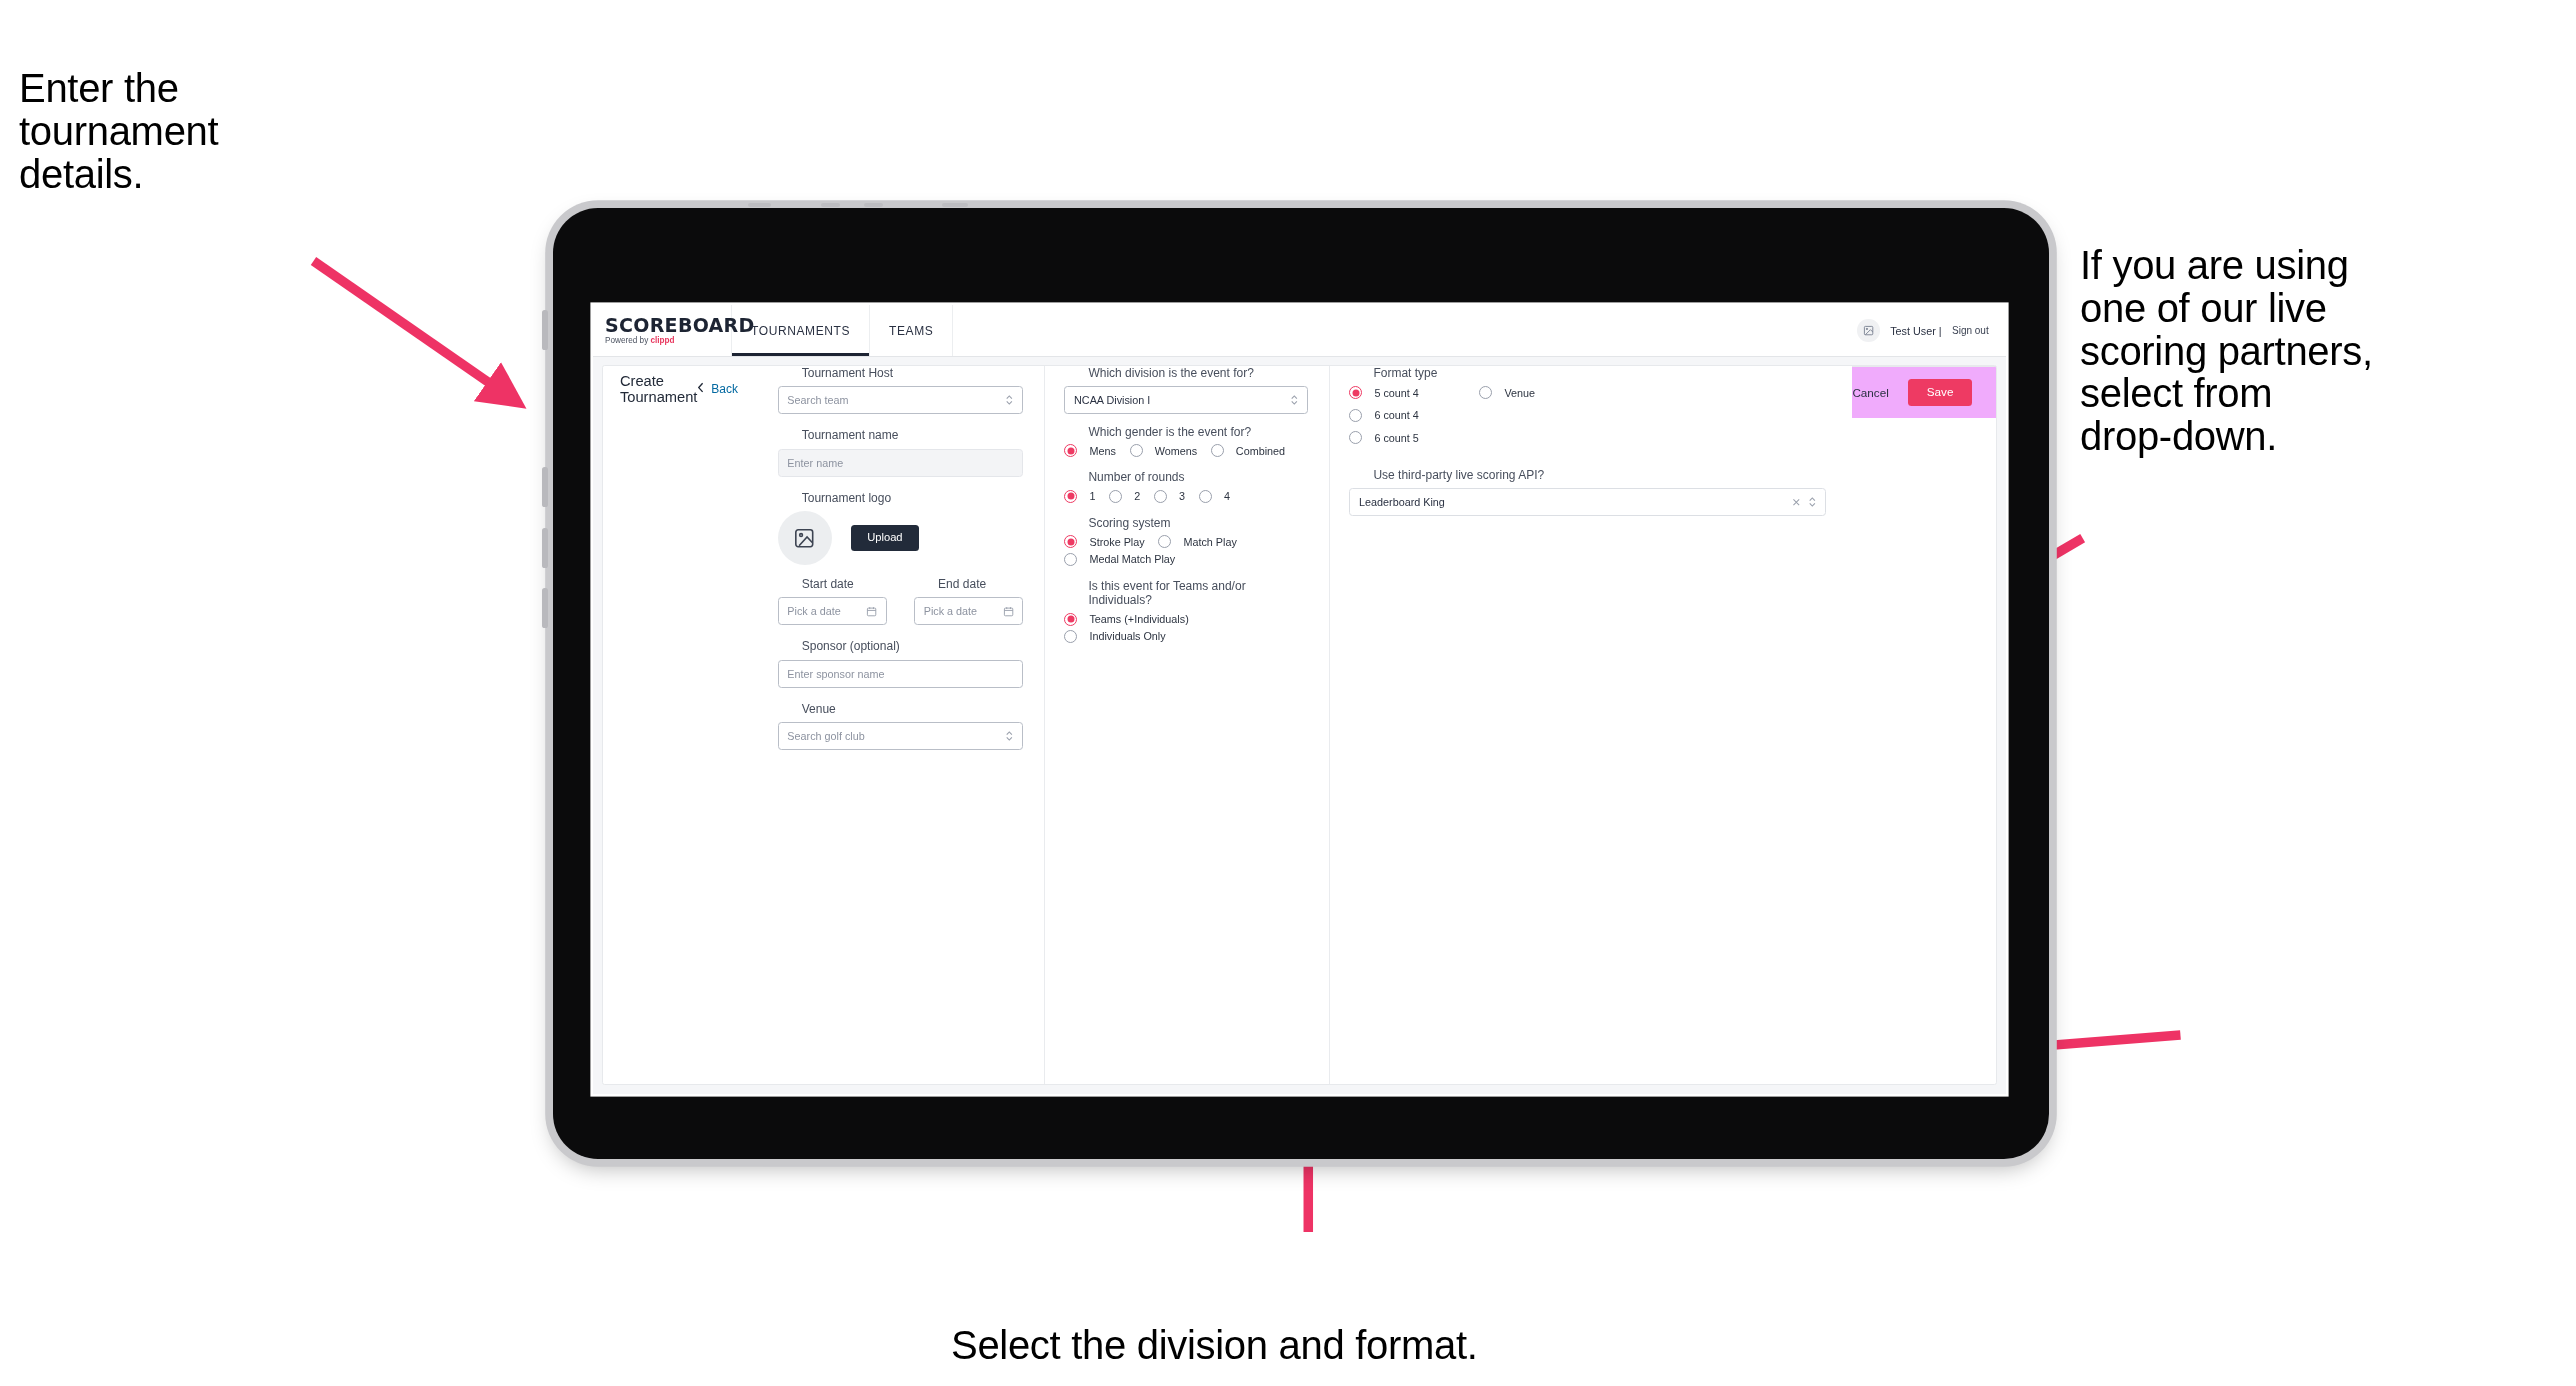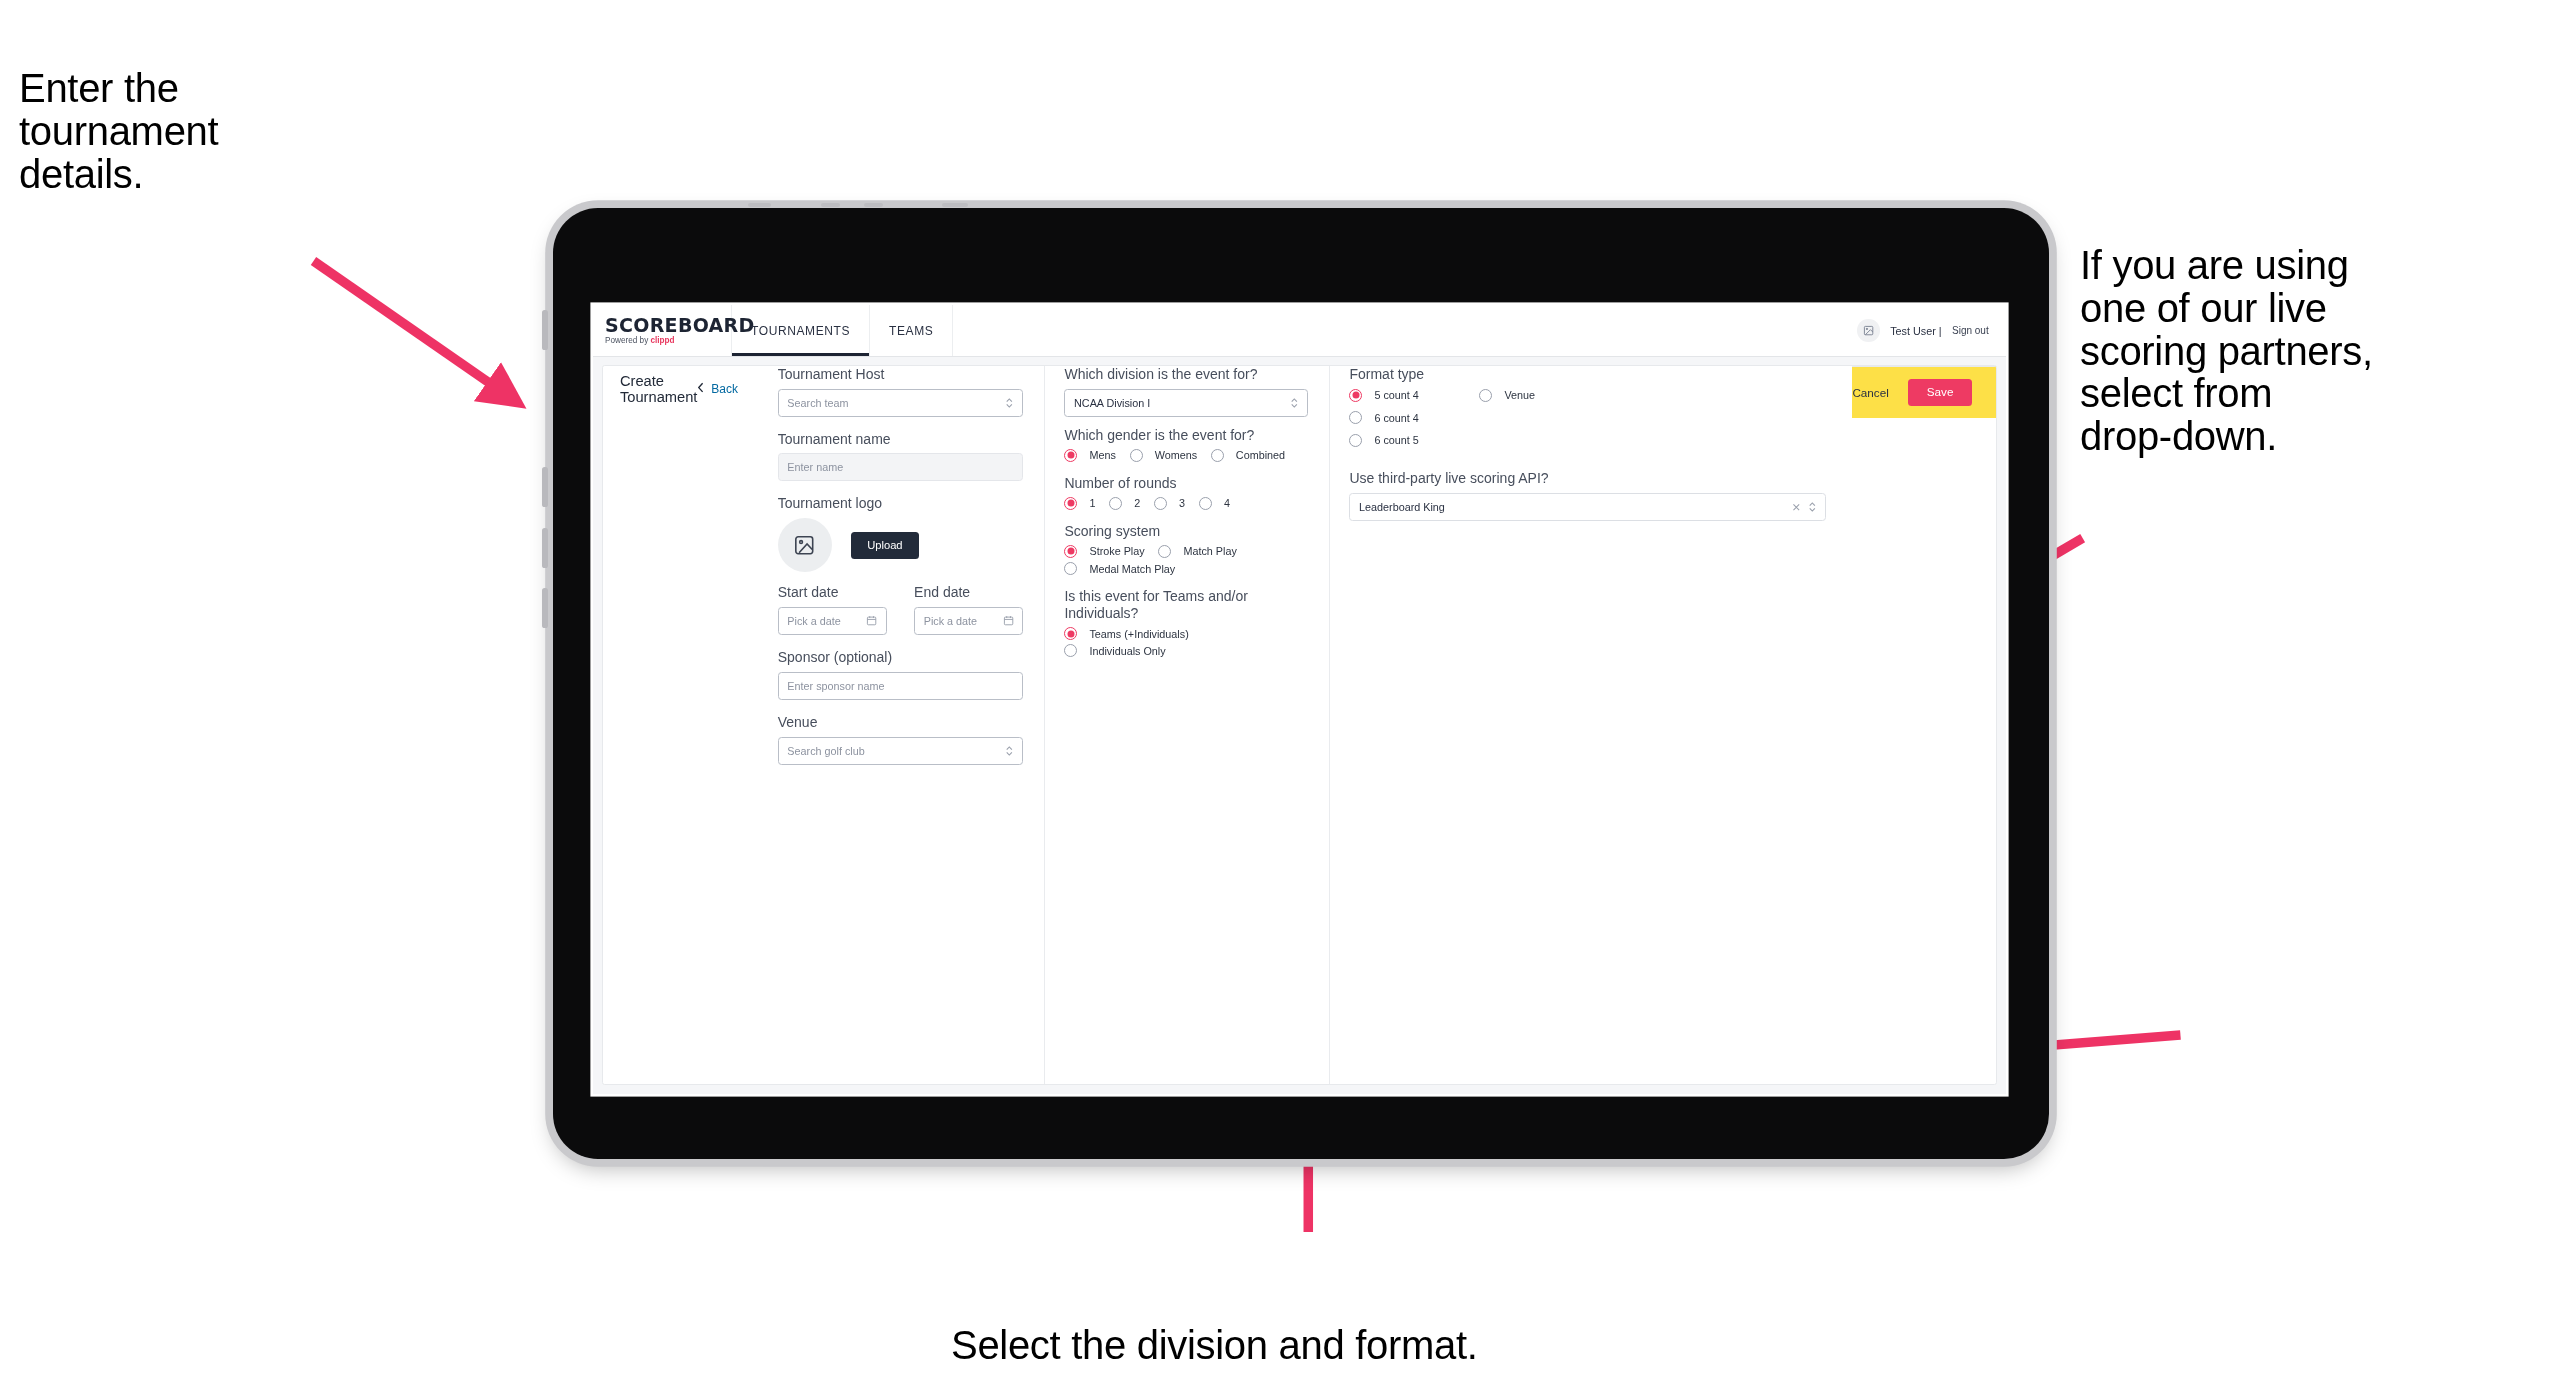--- a/index.html
+++ b/index.html
@@ -132,22 +132,23 @@
     display: flex; align-items: flex-start; gap: 6px;
   }
 
   #columns { flex: 1 1 auto; display: flex; overflow: hidden; }
   .col { padding: 0 21px 0 17.3px; position: relative; }
   #col-left   { width: 285px; flex: 0 0 285px; border-right: 0.9px solid #e9ebee; }
   #col-mid    { width: 285px; flex: 0 0 285px; border-right: 0.9px solid #e9ebee; padding-left: 19px; }
   #col-right  { flex: 1 1 auto; padding-left: 19px; padding-right: 26px; }
 
   .field-label {
-    font-size: 14px; color: #474e5c; margin-bottom: 6px;
+    font-size: 12px; color: #474e5c; margin-bottom: 6px;
     line-height: 1.2;
+    margin-left: 24px;
   }
   .input {
     height: 28px; width: 100%;
     border: 0.9px solid #b9bec7; border-radius: 3.5px;
     background: #fff;
     display: flex; align-items: center;
     padding: 0 8.6px;
     font-size: 10.8px; color: #8d93a0;
     position: relative;
   }
@@ -200,21 +201,21 @@
   #format-stack { width: 130px; flex: 0 0 130px; }
   #format-stack .radio-opt { margin-bottom: 9.5px; }
   #format-other { padding-top: 0px; }
 
   
   #card-foot {
     height: 52px; flex: 0 0 52px;
     border-top: 0.9px solid #e7e9ec;
     display: flex; align-items: center; justify-content: flex-end;
     gap: 19px; padding-right: 24px;
-    background: #fde047;
+    background: #f0abfc;
   }
   #cancel-btn { font-size: 11.7px; color: #2a3142; cursor: pointer; }
   #save-btn {
     background: #ee3a63; color: #fff; font-size: 11.7px;
     padding: 7.8px 19px; border-radius: 3.5px; cursor: pointer; line-height: 1;
   }
 </style>
 </head>
 <body>
 

